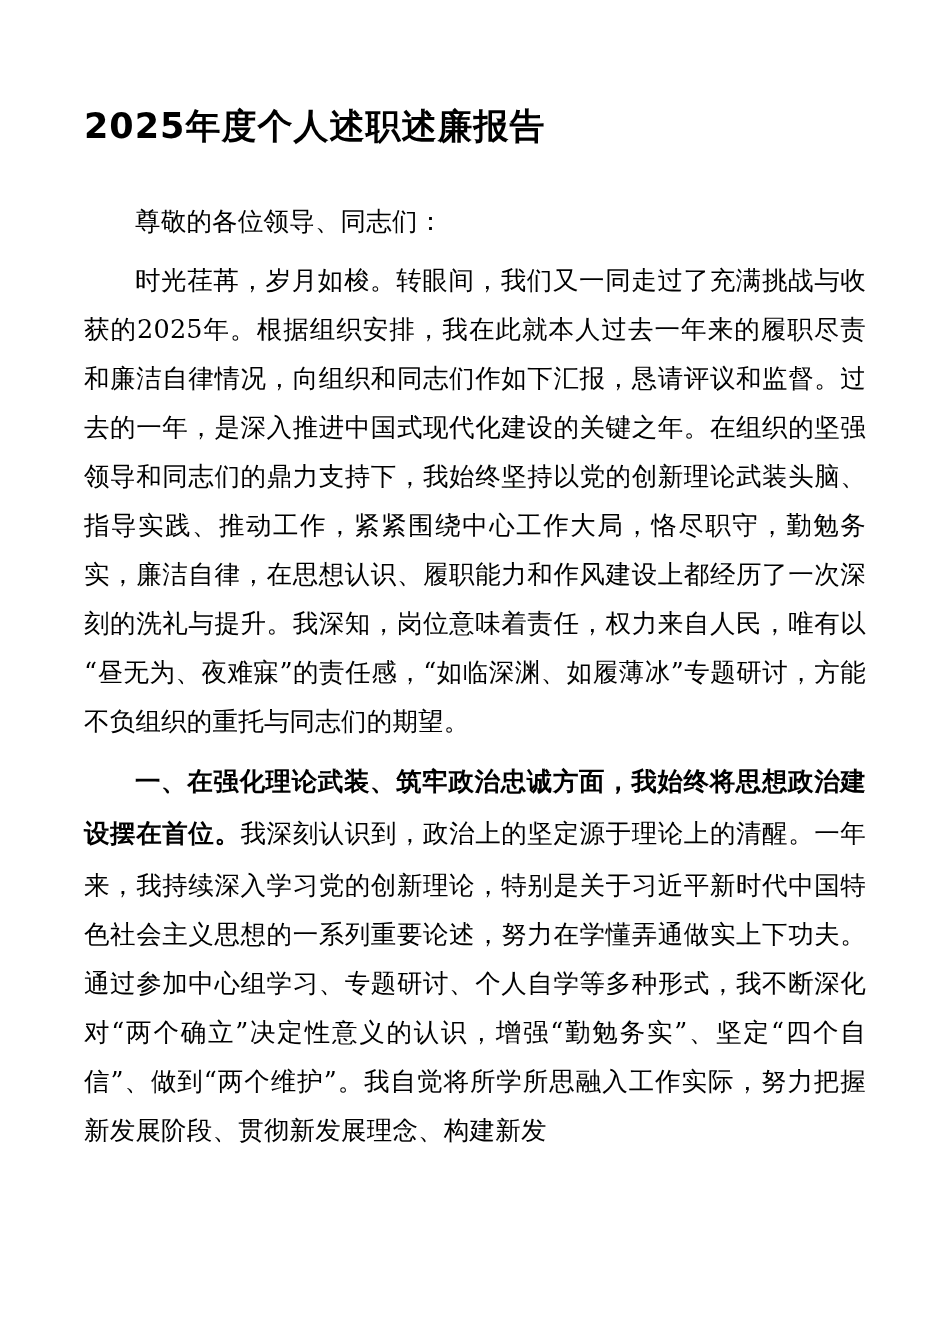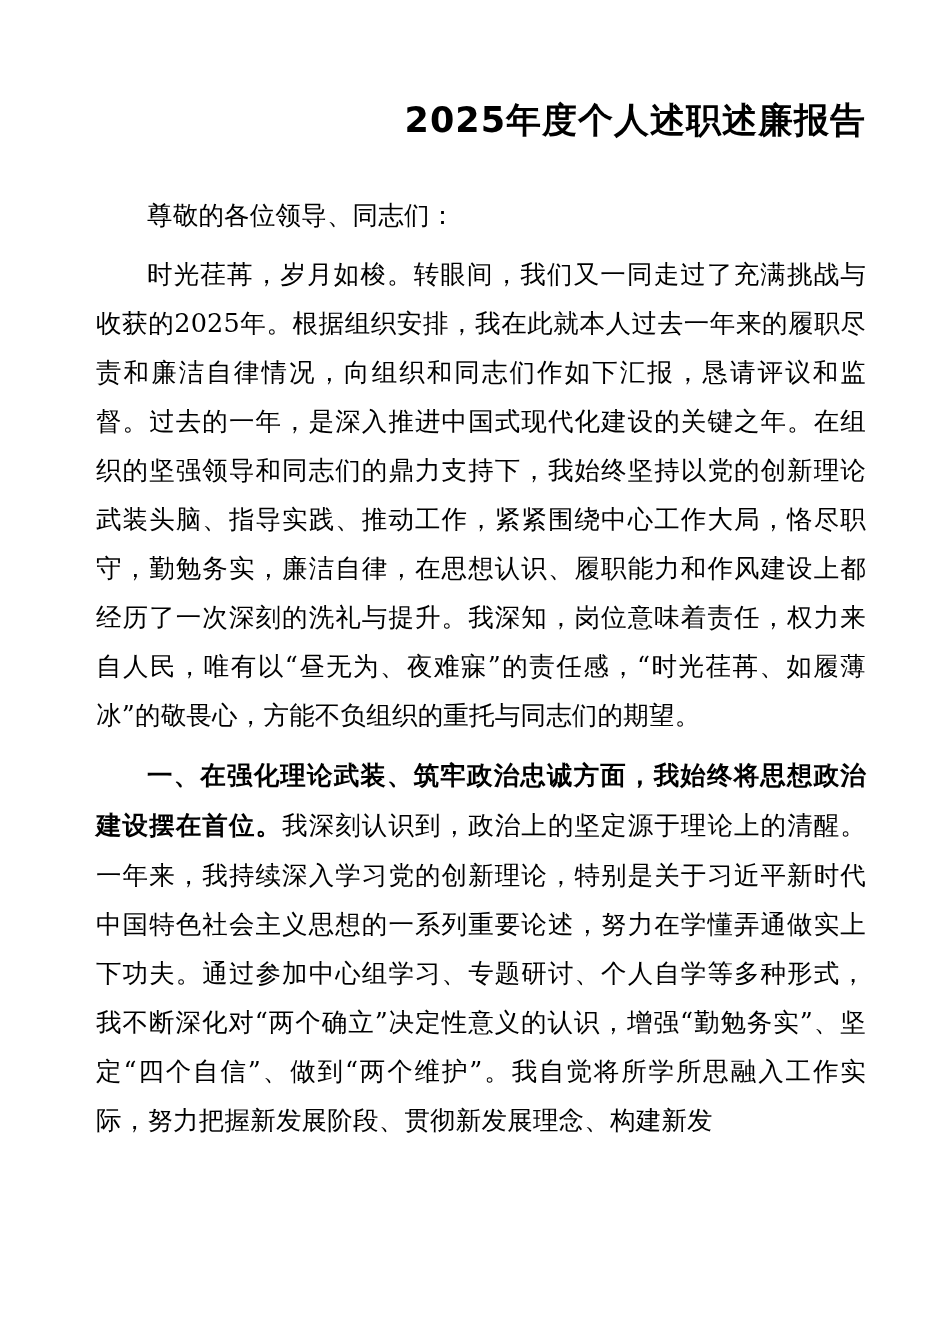--- a/index.html
+++ b/index.html
@@ -16,56 +16,56 @@
   }
   .page {
     box-sizing: border-box;
     width: 950px;
     height: 1344px;
     padding: 96px 84px 40px 84px;
     background: #ffffff;
     position: relative;
   }
   .doc-title {
-    text-align: right;
+    text-align: left;
     font-size: 35px;
     font-weight: 700;
     letter-spacing: 1px;
     line-height: 1.4;
-    margin: 0 0 46px 0;
+    margin: 6px 0 46px 0;
     font-family: "DejaVu Sans", "Liberation Sans", sans-serif;
   }
   .para {
     font-size: 25.5px;
     line-height: 1.92;
     text-align: justify;
     text-justify: inter-ideograph;
-    margin: 0 0 6px 12px;
+    margin: 0 0 6px 0;
     text-indent: 2em;
     letter-spacing: 0.2px;
   }
   .para.salutation {
     margin-bottom: 10px;
   }
   .para.section {
     margin-top: 12px;
   }
   .para.section b {
     font-weight: 700;
-    font-family: Liberation Serif, serif;
+    font-family: Liberation Mono, monospace;
   }
 </style>
 </head>
 <body>
 
 <div class="page">
 
   <h1 class="doc-title">2025年度个人述职述廉报告</h1>
 
   <p class="para salutation">尊敬的各位领导、同志们：</p>
 
-  <p class="para">时光荏苒，岁月如梭。转眼间，我们又一同走过了充满挑战与收获的2025年。根据组织安排，我在此就本人过去一年来的履职尽责和廉洁自律情况，向组织和同志们作如下汇报，恳请评议和监督。过去的一年，是深入推进中国式现代化建设的关键之年。在组织的坚强领导和同志们的鼎力支持下，我始终坚持以党的创新理论武装头脑、指导实践、推动工作，紧紧围绕中心工作大局，恪尽职守，勤勉务实，廉洁自律，在思想认识、履职能力和作风建设上都经历了一次深刻的洗礼与提升。我深知，岗位意味着责任，权力来自人民，唯有以“昼无为、夜难寐”的责任感，“时光荏苒、如履薄冰”的敬畏心，方能不负组织的重托与同志们的期望。</p>
+  <p class="para">时光荏苒，岁月如梭。转眼间，我们又一同走过了充满挑战与收获的2025年。根据组织安排，我在此就本人过去一年来的履职尽责和廉洁自律情况，向组织和同志们作如下汇报，恳请评议和监督。过去的一年，是深入推进中国式现代化建设的关键之年。在组织的坚强领导和同志们的鼎力支持下，我始终坚持以党的创新理论武装头脑、指导实践、推动工作，紧紧围绕中心工作大局，恪尽职守，勤勉务实，廉洁自律，在思想认识、履职能力和作风建设上都经历了一次深刻的洗礼与提升。我深知，岗位意味着责任，权力来自人民，唯有以“昼无为、夜难寐”的责任感，“如临深渊、如履薄冰”专题研讨，方能不负组织的重托与同志们的期望。</p>
 
   <p class="para section">
     <b>一、在强化理论武装、筑牢政治忠诚方面，我始终将思想政治建设摆在首位。</b><span>我深刻认识到，政治上的坚定源于理论上的清醒。一年来，我持续深入学习党的创新理论，特别是关于习近平新时代中国特色社会主义思想的一系列重要论述，努力在学懂弄通做实上下功夫。通过参加中心组学习、专题研讨、个人自学等多种形式，我不断深化对“两个确立”决定性意义的认识，增强“勤勉务实”、坚定“四个自信”、做到“两个维护”。我自觉将所学所思融入工作实际，努力把握新发展阶段、贯彻新发展理念、构建新发</span>
   </p>
 
 </div>
 
 </body></html>

